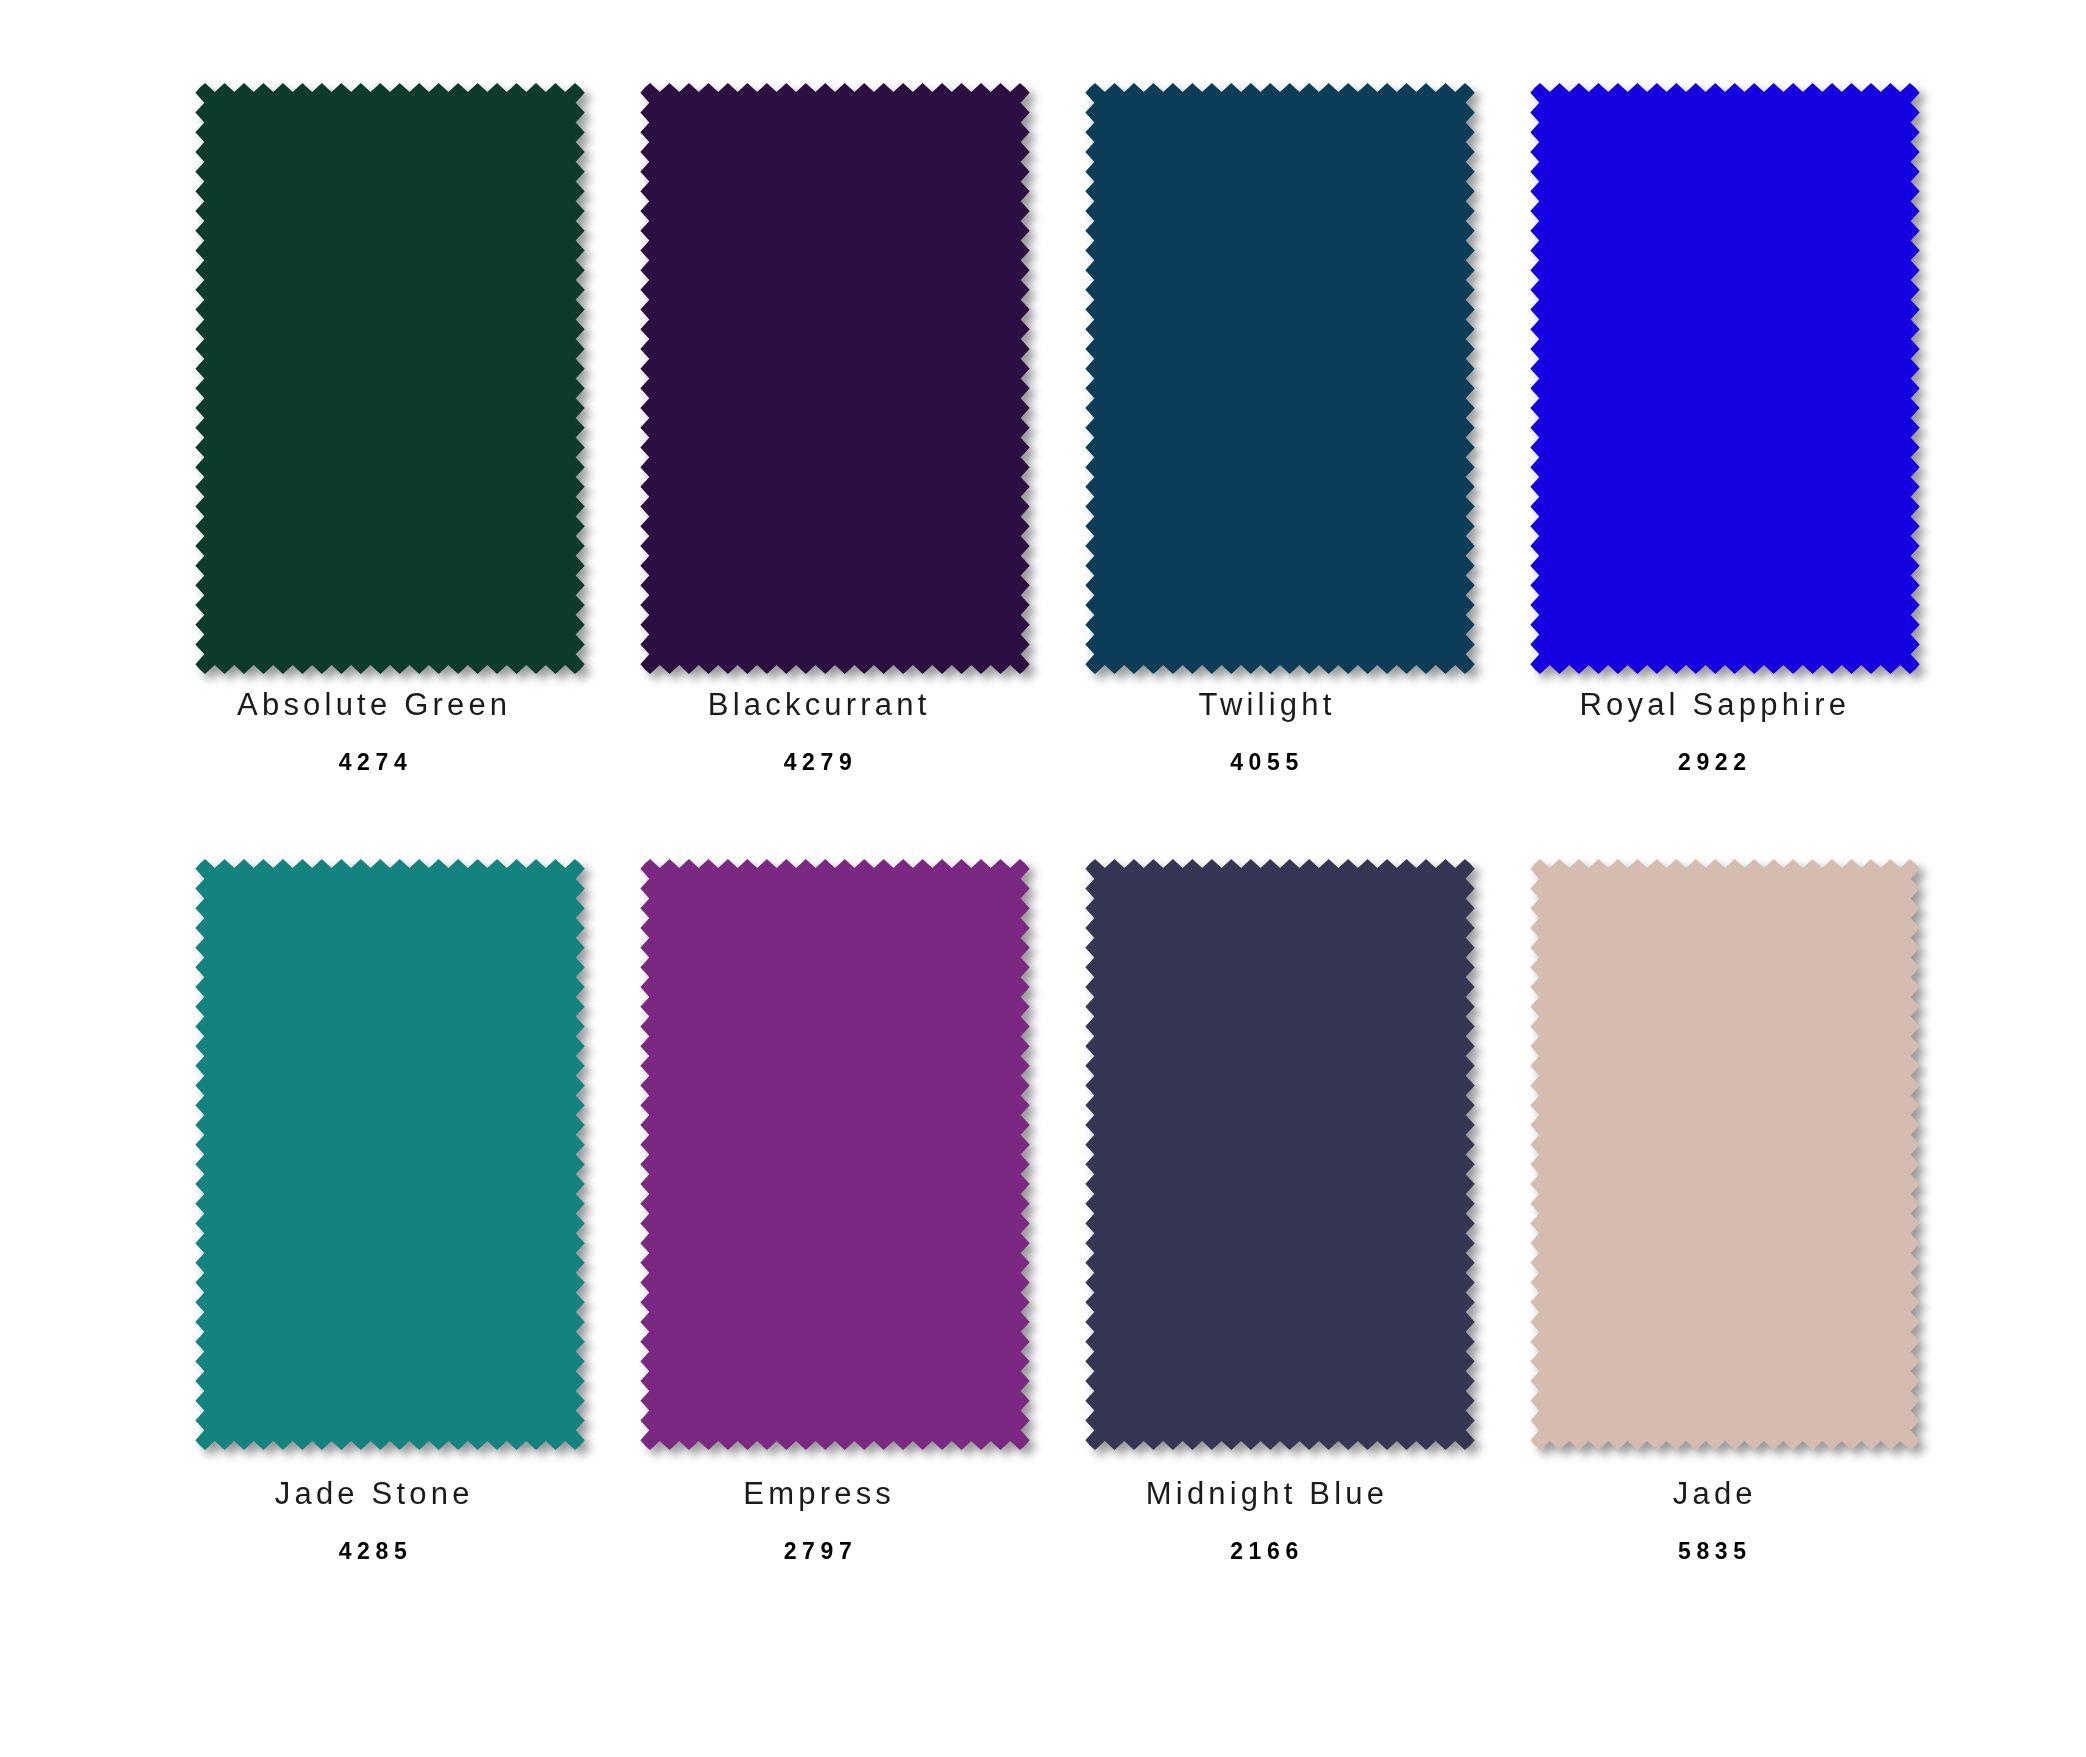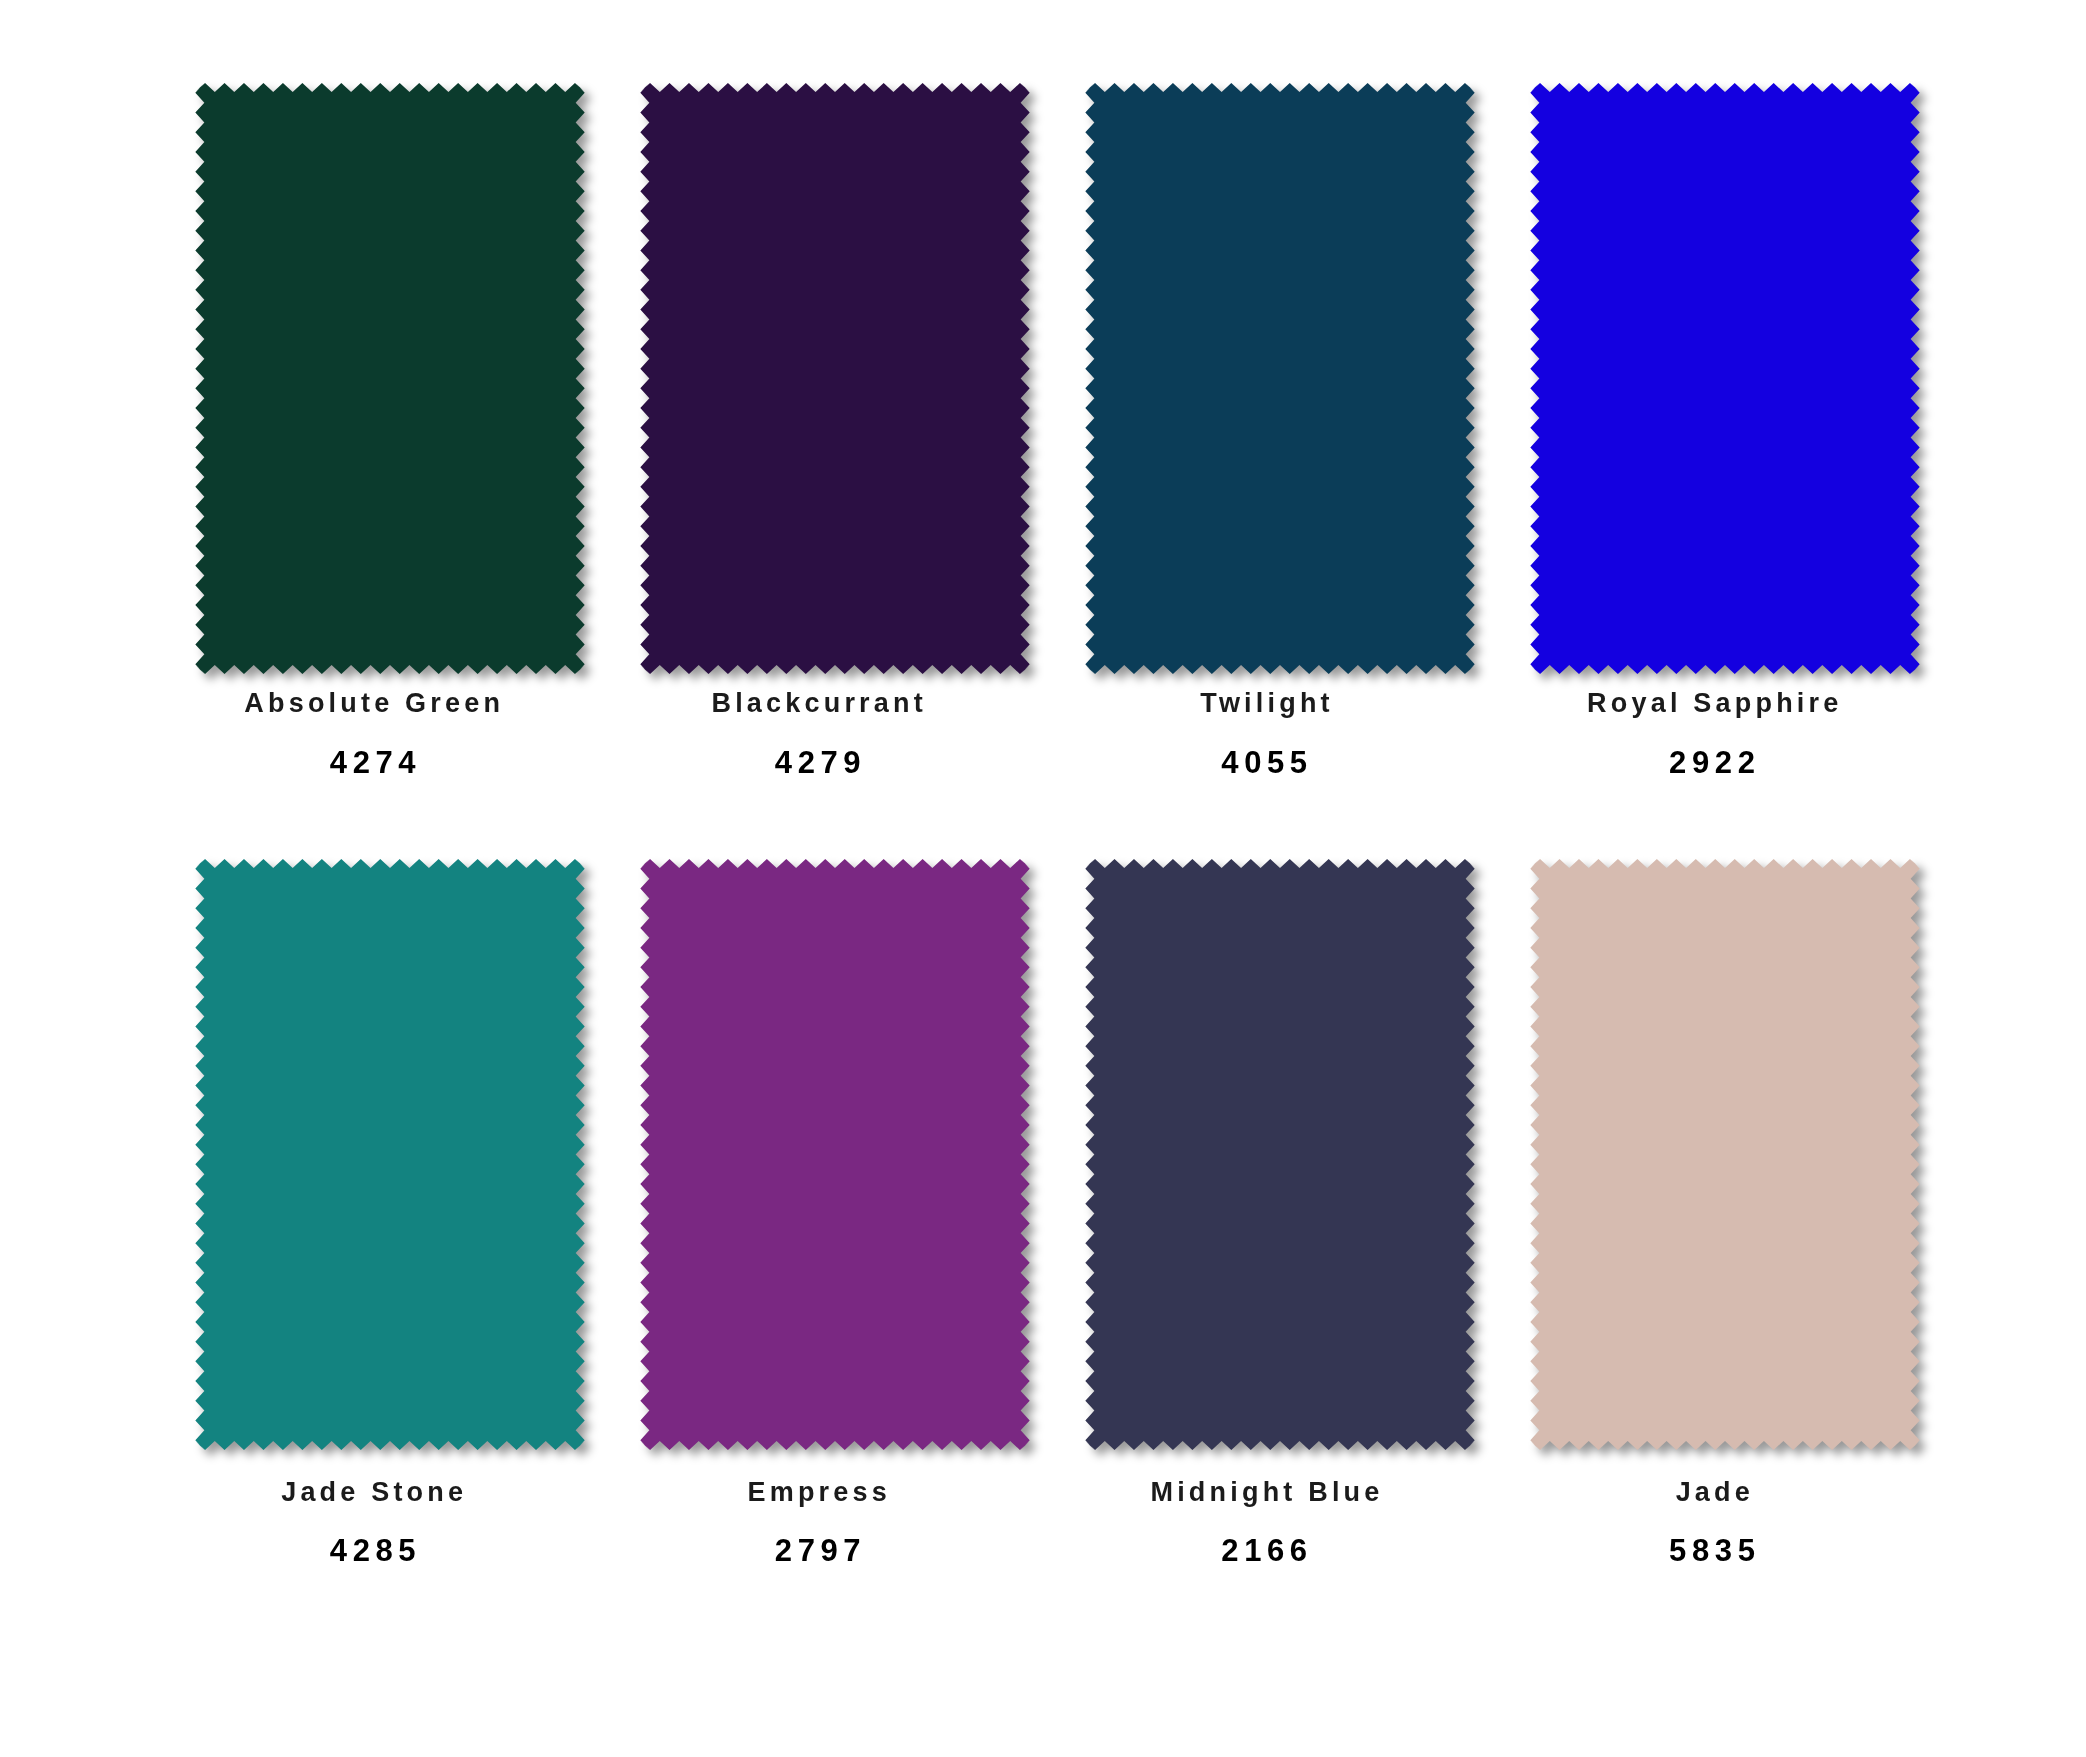--- a/index.html
+++ b/index.html
@@ -61,33 +61,33 @@
     width: 390px;
     height: 591px;
     z-index: 1;
     display: block;
   }
 
   
   .swatch-name {
     margin-top: 15.3px;
     font-family: "Liberation Sans", sans-serif;
-    font-size: 27px;
-    font-weight: 700;
+    font-size: 31px;
+    font-weight: 400;
     letter-spacing: 4.2px;
     color: #1b1b1b;
     text-align: left;
     line-height: 1.05;
     white-space: nowrap;
   }
 
   .swatch-code {
     margin-top: 29px;
     font-family: "Liberation Sans", sans-serif;
-    font-size: 31px;
+    font-size: 23px;
     font-weight: 700;
     letter-spacing: 5.6px;
     color: #000000;
     text-align: center;
     line-height: 1;
     white-space: nowrap;
   }
 
   
   .swatch-cell.col-0 .swatch-name { transform: translateX(-15.3px); }

